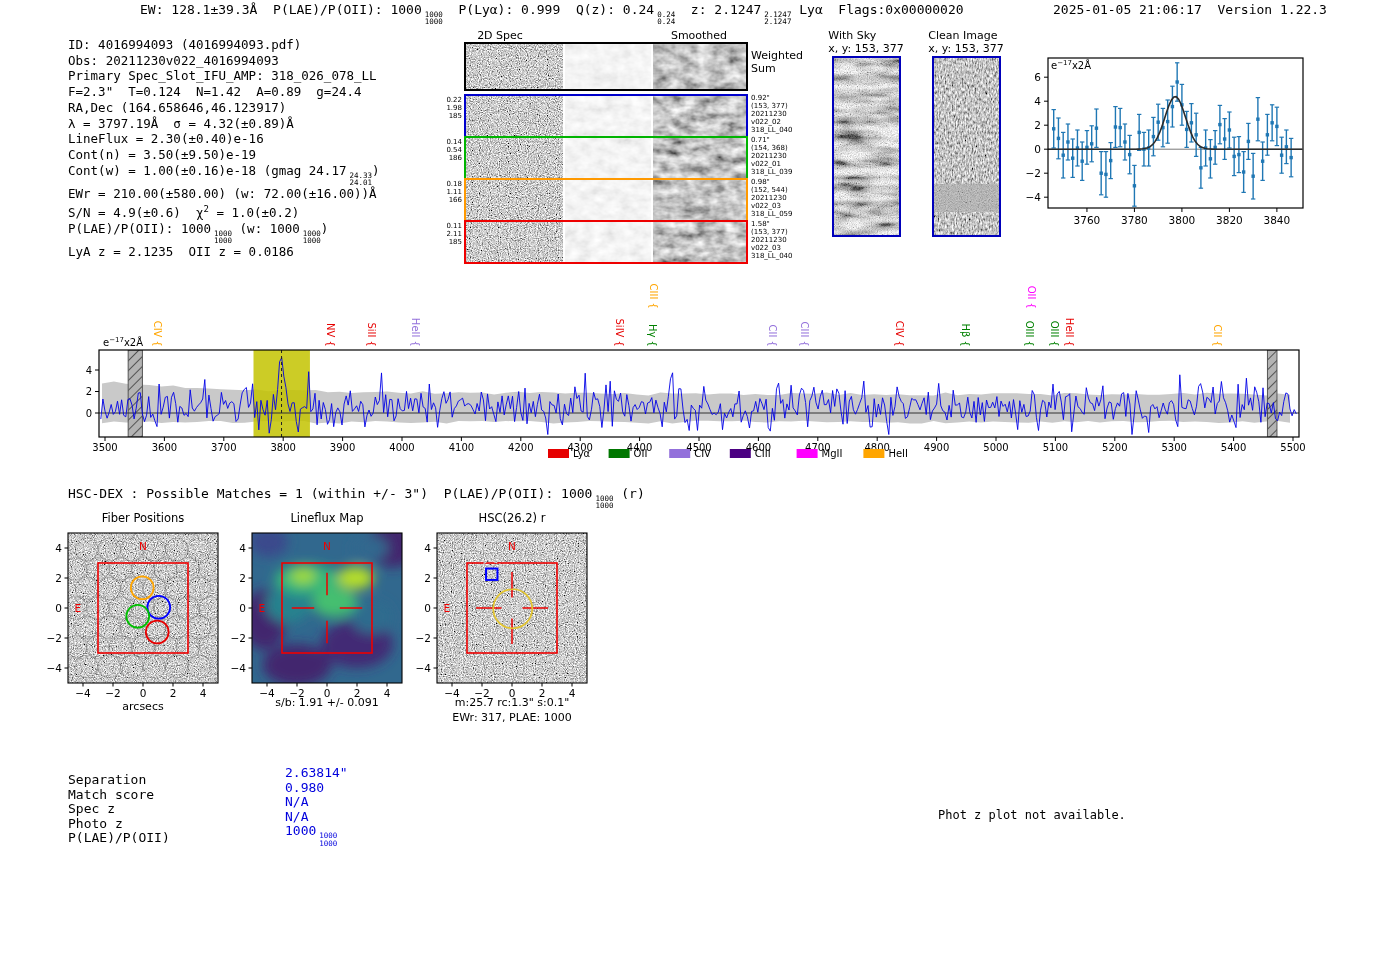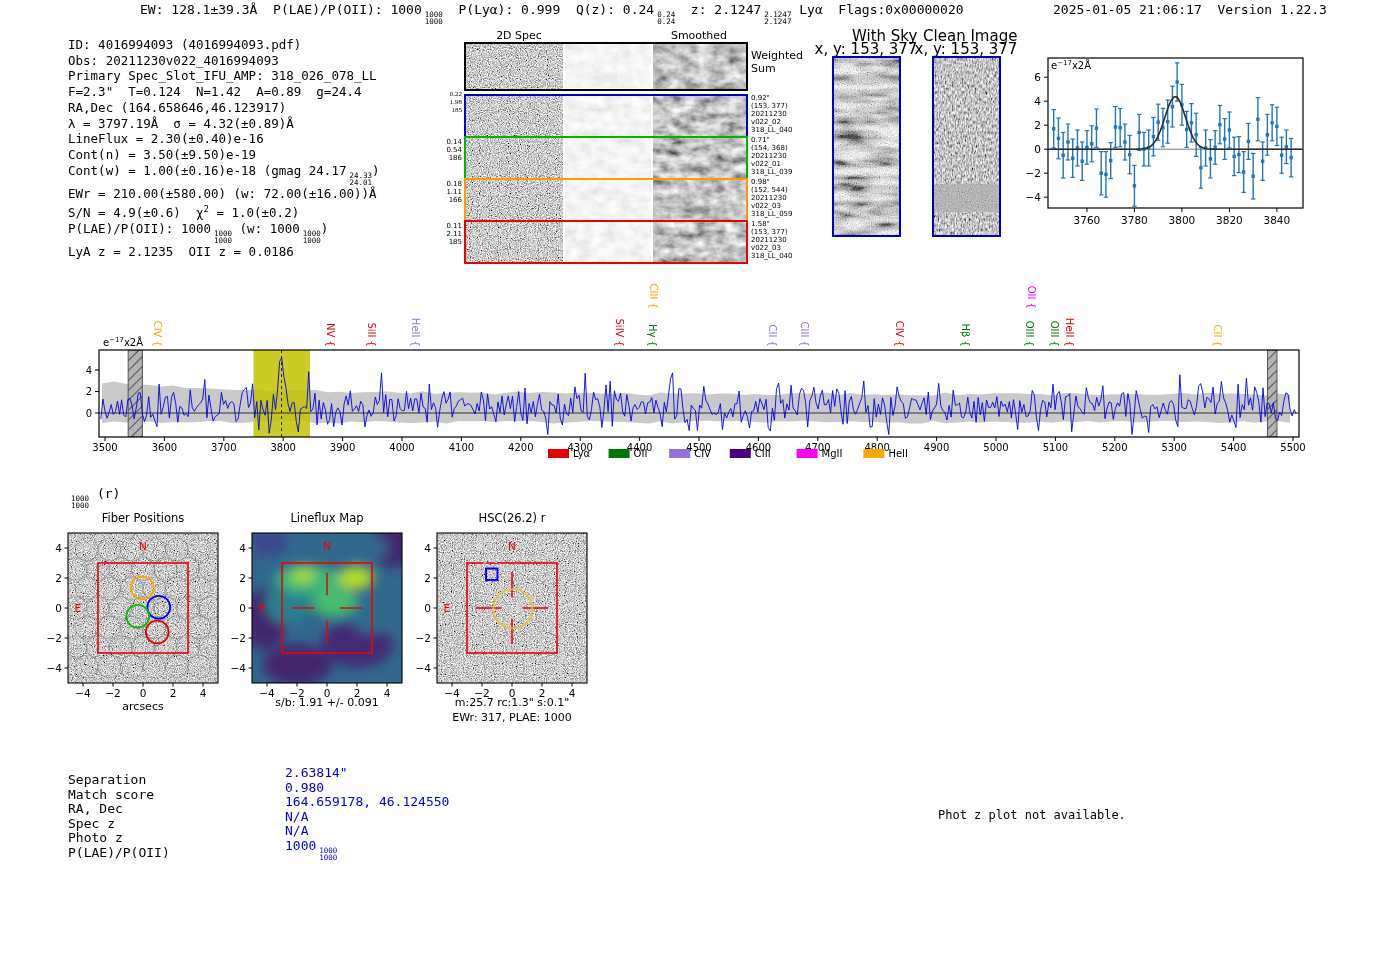--- a/index.html
+++ b/index.html
@@ -11,37 +11,37 @@
   .mono125{font-size:12.5px;line-height:15.7px}
   .sans{font-family:"DejaVu Sans",sans-serif}
   .frac{display:inline-flex;flex-direction:column;vertical-align:-3px;line-height:7.2px;
         font-size:7.5px;margin-left:3px;text-align:left}
   sup{font-size:9px}
   .colt{font-size:11px;transform:translateX(-50%);font-family:"DejaVu Sans",sans-serif}
   .tiny{font-size:7px;line-height:7.9px;font-family:"DejaVu Sans",sans-serif}
   .spec-row{position:absolute;box-sizing:border-box;border-style:solid;border-width:2px;background:#fff}
   .seg{position:absolute;top:0;height:100%}
   .skybox{position:absolute;box-sizing:border-box;border:2px solid #0000bb;background:#fff}
-  .sky-title{position:absolute;transform:translateX(-50%);text-align:right;
-             font-family:"DejaVu Sans",sans-serif;font-size:15px;line-height:12.5px}
+  .sky-title{position:absolute;transform:translateX(-50%);text-align:left;
+             font-family:"DejaVu Sans",sans-serif;font-size:11px;line-height:12.5px}
   #match-table .mrow{position:relative;height:14.6px;font-size:13px}
   #match-table .mval{position:absolute;left:217px;top:-7px;color:#0000dd;white-space:pre}
   #photz-note{font-size:12px}
 </style>
 </head>
 <body>
 
 <div id="root">
 
   <div id="hdr-left" class="abs pre mono13" style="left:140px;top:2px"><span>EW: 128.1±39.3Å  P(LAE)/P(OII): 1000</span><span class="frac"><span>1000</span><span>1000</span></span><span>  P(Lyα): 0.999  Q(z): 0.24</span><span class="frac"><span>0.24</span><span>0.24</span></span><span>  z: 2.1247</span><span class="frac"><span>2.1247</span><span>2.1247</span></span><span> Lyα  Flags:0x00000020</span></div>
   <div id="hdr-right" class="abs pre mono13" style="left:1053px;top:2px"><span>2025-01-05 21:06:17</span><span>  </span><span>Version 1.22.3</span></div>
 
   <div id="info" class="abs pre mono125" style="left:68px;top:37px"><div class="pre"><span>ID: 4016994093 (4016994093.pdf)</span></div><div class="pre"><span>Obs: 20211230v022_4016994093</span></div><div class="pre"><span>Primary Spec_Slot_IFU_AMP: 318_026_078_LL</span></div><div class="pre"><span>F=2.3"  T=0.124  N=1.42  A=0.89  g=24.4</span></div><div class="pre"><span>RA,Dec (164.658646,46.123917)</span></div><div class="pre"><span>λ = 3797.19Å  σ = 4.32(±0.89)Å</span></div><div class="pre"><span>LineFlux = 2.30(±0.40)e-16</span></div><div class="pre"><span>Cont(n) = 3.50(±9.50)e-19</span></div><div class="pre"><span>Cont(w) = 1.00(±0.16)e-18 (gmag 24.17</span><span class="frac"><span>24.33</span><span>24.01</span></span><span>)</span></div><div class="pre"><span>EWr = 210.00(±580.00) (w: 72.00(±16.00))Å</span></div><div class="pre"><span>S/N = 4.9(±0.6)  χ</span><sup>2</sup><span> = 1.0(±0.2)</span></div><div class="pre"><span>P(LAE)/P(OII): 1000</span><span class="frac"><span>1000</span><span>1000</span></span><span> (w: 1000</span><span class="frac"><span>1000</span><span>1000</span></span><span>)</span></div><div class="pre"><span>LyA z = 2.1235  OII z = 0.0186</span></div></div>
 
-  <div class="abs colt" style="left:519px;top:29px">2D Spec</div>
+  <div class="abs colt" style="left:500px;top:29px">2D Spec</div>
   <div class="abs colt" style="left:608px;top:45px">Pixel Flat</div>
   <div class="abs colt" style="left:699px;top:29px">Smoothed</div>
   <div class="abs sans" style="left:751px;top:50px;font-size:11px;line-height:12.5px">
     <div>Weighted</div>
     <div>Sum</div>
   </div>
   <div id="spec2d-rows" class="abs" style="left:0;top:0;width:1400px;height:0">
       <div class="spec-row" style="left: 464px; top: 42px; width: 284px; height: 49px; border-color: rgb(0, 0, 0);">
         <div class="seg" style="left: 0px; width: 97px; background: rgb(255, 255, 255);"><svg width="97" height="45">
             <defs>
@@ -129,21 +129,21 @@
                   <feFuncR type="linear" slope="1.6" intercept="-0.25"></feFuncR>
                   <feFuncG type="linear" slope="1.6" intercept="-0.25"></feFuncG>
                   <feFuncB type="linear" slope="1.6" intercept="-0.25"></feFuncB>
                   <feFuncA type="linear" slope="0" intercept="1"></feFuncA>
                 </feComponentTransfer>
               </filter>
             </defs>
             <rect x="0" y="0" width="93" height="40" filter="url(#nf6)" opacity="1"></rect>
           </svg></div>
       </div>
-      <div class="abs tiny" style="left: 428px; top: 91px; width: 34px; text-align: right; font-family: Liberation Serif, serif;">
+      <div class="abs tiny" style="left: 428px; top: 97px; width: 34px; text-align: right;">
         <div>0.22</div>
         <div>1.98</div>
         <div>185</div>
       </div>
       <div class="abs tiny" style="left: 751px; top: 95px; width: 60px;">
         <div>0.92"</div>
         <div>(153, 377)</div>
         <div>20211230</div>
         <div>v022_02</div>
         <div>318_LL_040</div>
@@ -716,21 +716,21 @@
         <rect x="614.2" y="184" width="21" height="9" fill="#9370db"></rect>
         <text x="639.2" y="192" font-size="10" font-family="DejaVu Sans">CIV</text>
         <rect x="674.8000000000001" y="184" width="21" height="9" fill="#4b0082"></rect>
         <text x="699.8000000000001" y="192" font-size="10" font-family="DejaVu Sans">CIII</text>
         <rect x="741.6" y="184" width="21" height="9" fill="#ff00ff"></rect>
         <text x="766.6" y="192" font-size="10" font-family="DejaVu Sans">MgII</text>
         <rect x="808.4" y="184" width="21" height="9" fill="#ffa500"></rect>
         <text x="833.4" y="192" font-size="10" font-family="DejaVu Sans">HeII</text>
       </svg></div>
 
-  <div id="hscdex" class="abs pre mono13" style="left:68px;top:486px"><span class="frac"><span>1000</span><span>1000</span></span><span> (r)</span></div>
+  <div id="hscdex" class="abs pre mono13" style="left:68px;top:486px"><span>HSC-DEX : Possible Matches = 1 (within +/- 3")  P(LAE)/P(OII): 1000</span><span class="frac"><span>1000</span><span>1000</span></span><span> (r)</span></div>
 
   <div id="cut-fiber" class="abs" style="left:38px;top:506px"><svg width="210" height="228">
         <defs>
           <clipPath id="cp20">
             <rect x="30" y="27" width="150" height="150"></rect>
           </clipPath>
         </defs>
         <g clip-path="url(#cp20)">
           <defs>
             <filter id="nf21" x="-5%" y="-5%" width="110%" height="110%">
@@ -932,20 +932,19 @@
         <line x1="26.5" y1="42" x2="30" y2="42" stroke="#000"></line>
         <text x="24" y="45.5" text-anchor="end" font-size="10.5" font-family="DejaVu Sans">4</text>
         <text x="105" y="16" text-anchor="middle" font-size="11.5" font-family="DejaVu Sans">HSC(26.2) r</text>
         <text x="105" y="200" text-anchor="middle" font-size="11" font-family="DejaVu Sans">m:25.7 rc:1.3" s:0.1"</text>
         <text x="105" y="214.5" text-anchor="middle" font-size="11" font-family="DejaVu Sans">EWr: 317, PLAE: 1000</text>
       </svg></div>
 
   <div id="match-table" class="abs" style="left:68px;top:772px;width:500px">
       <div class="mrow"><span>Separation</span><span class="mval"><span>2.63814"</span></span></div>
       <div class="mrow"><span>Match score</span><span class="mval"><span>0.980</span></span></div>
-      <div class="mrow"><span>RA, Dec</span><span class="mval"><span>164.659178, 46.124550</span></span></div>
       <div class="mrow"><span>Spec z</span><span class="mval"><span>N/A</span></span></div>
       <div class="mrow"><span>Photo z</span><span class="mval"><span>N/A</span></span></div>
       <div class="mrow"><span>P(LAE)/P(OII)</span><span class="mval"><span>1000</span><span class="frac"><span>1000</span><span>1000</span></span></span></div>
     </div>
 
   <div id="photz-note" class="abs pre" style="left:938px;top:808px">Phot z plot not available.</div>
 </div>
 
 </body></html>

